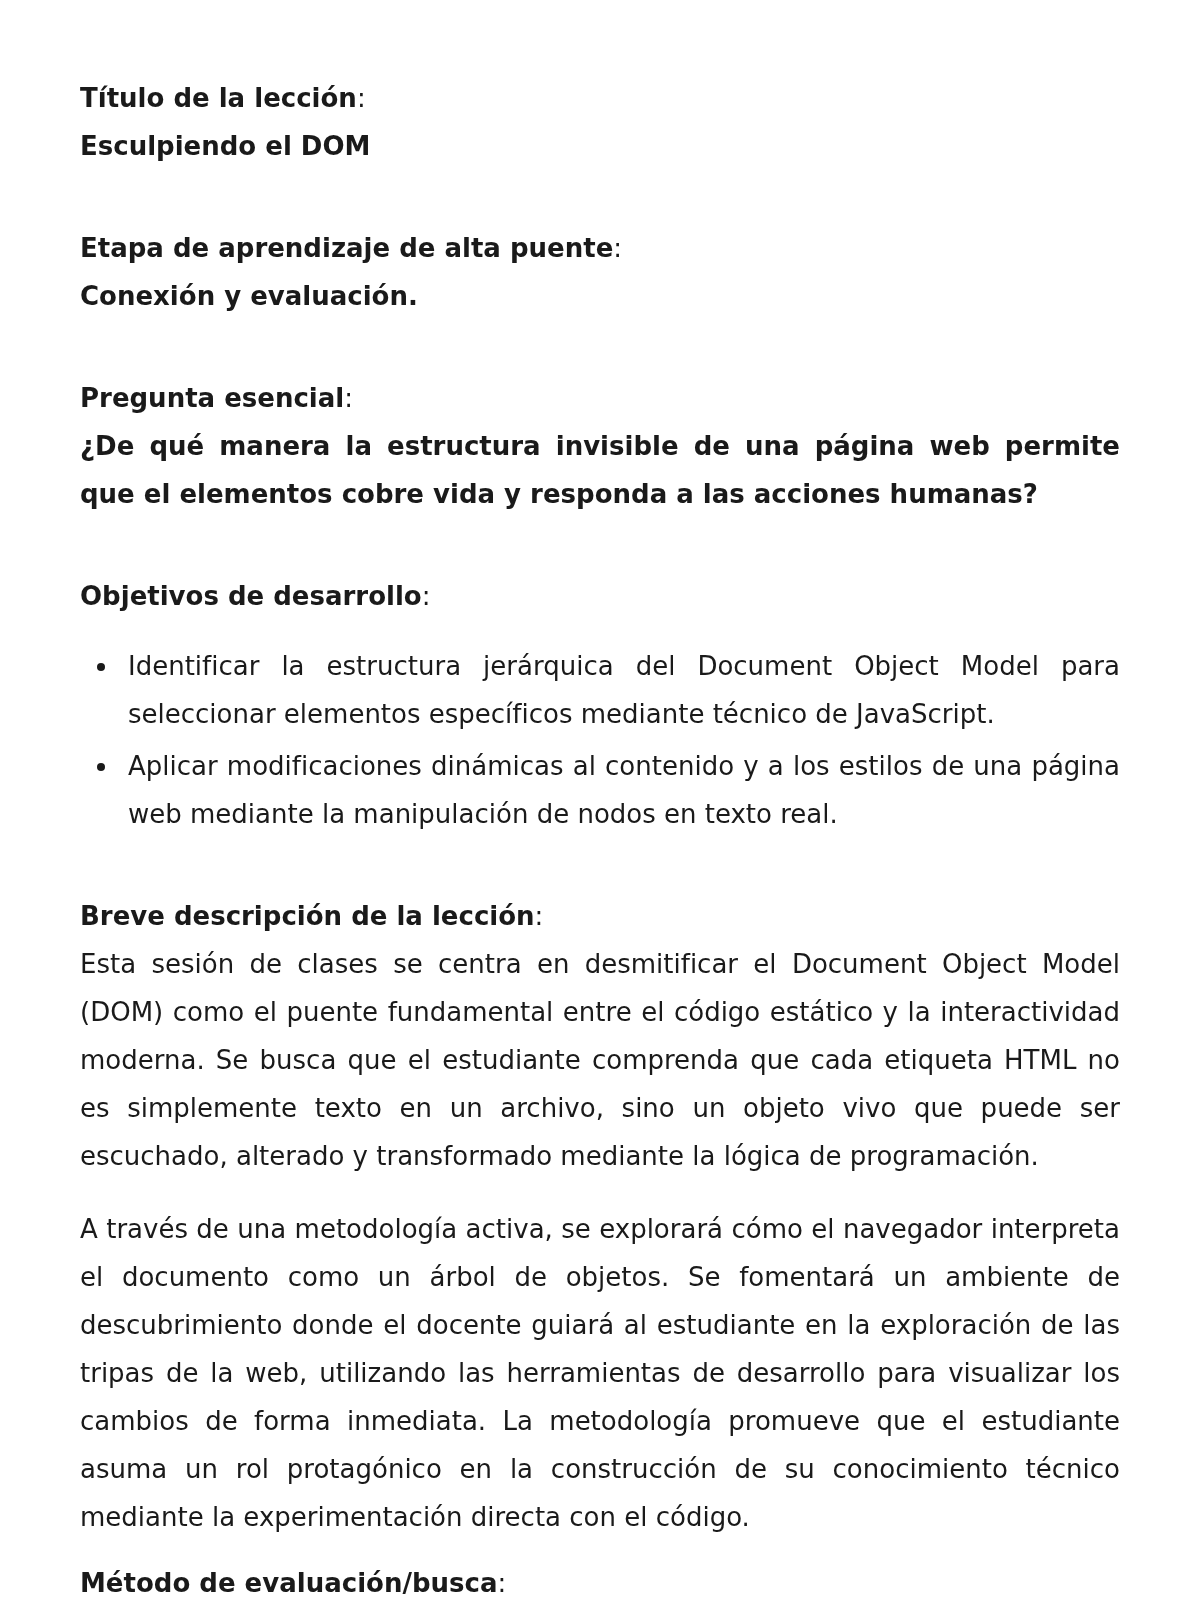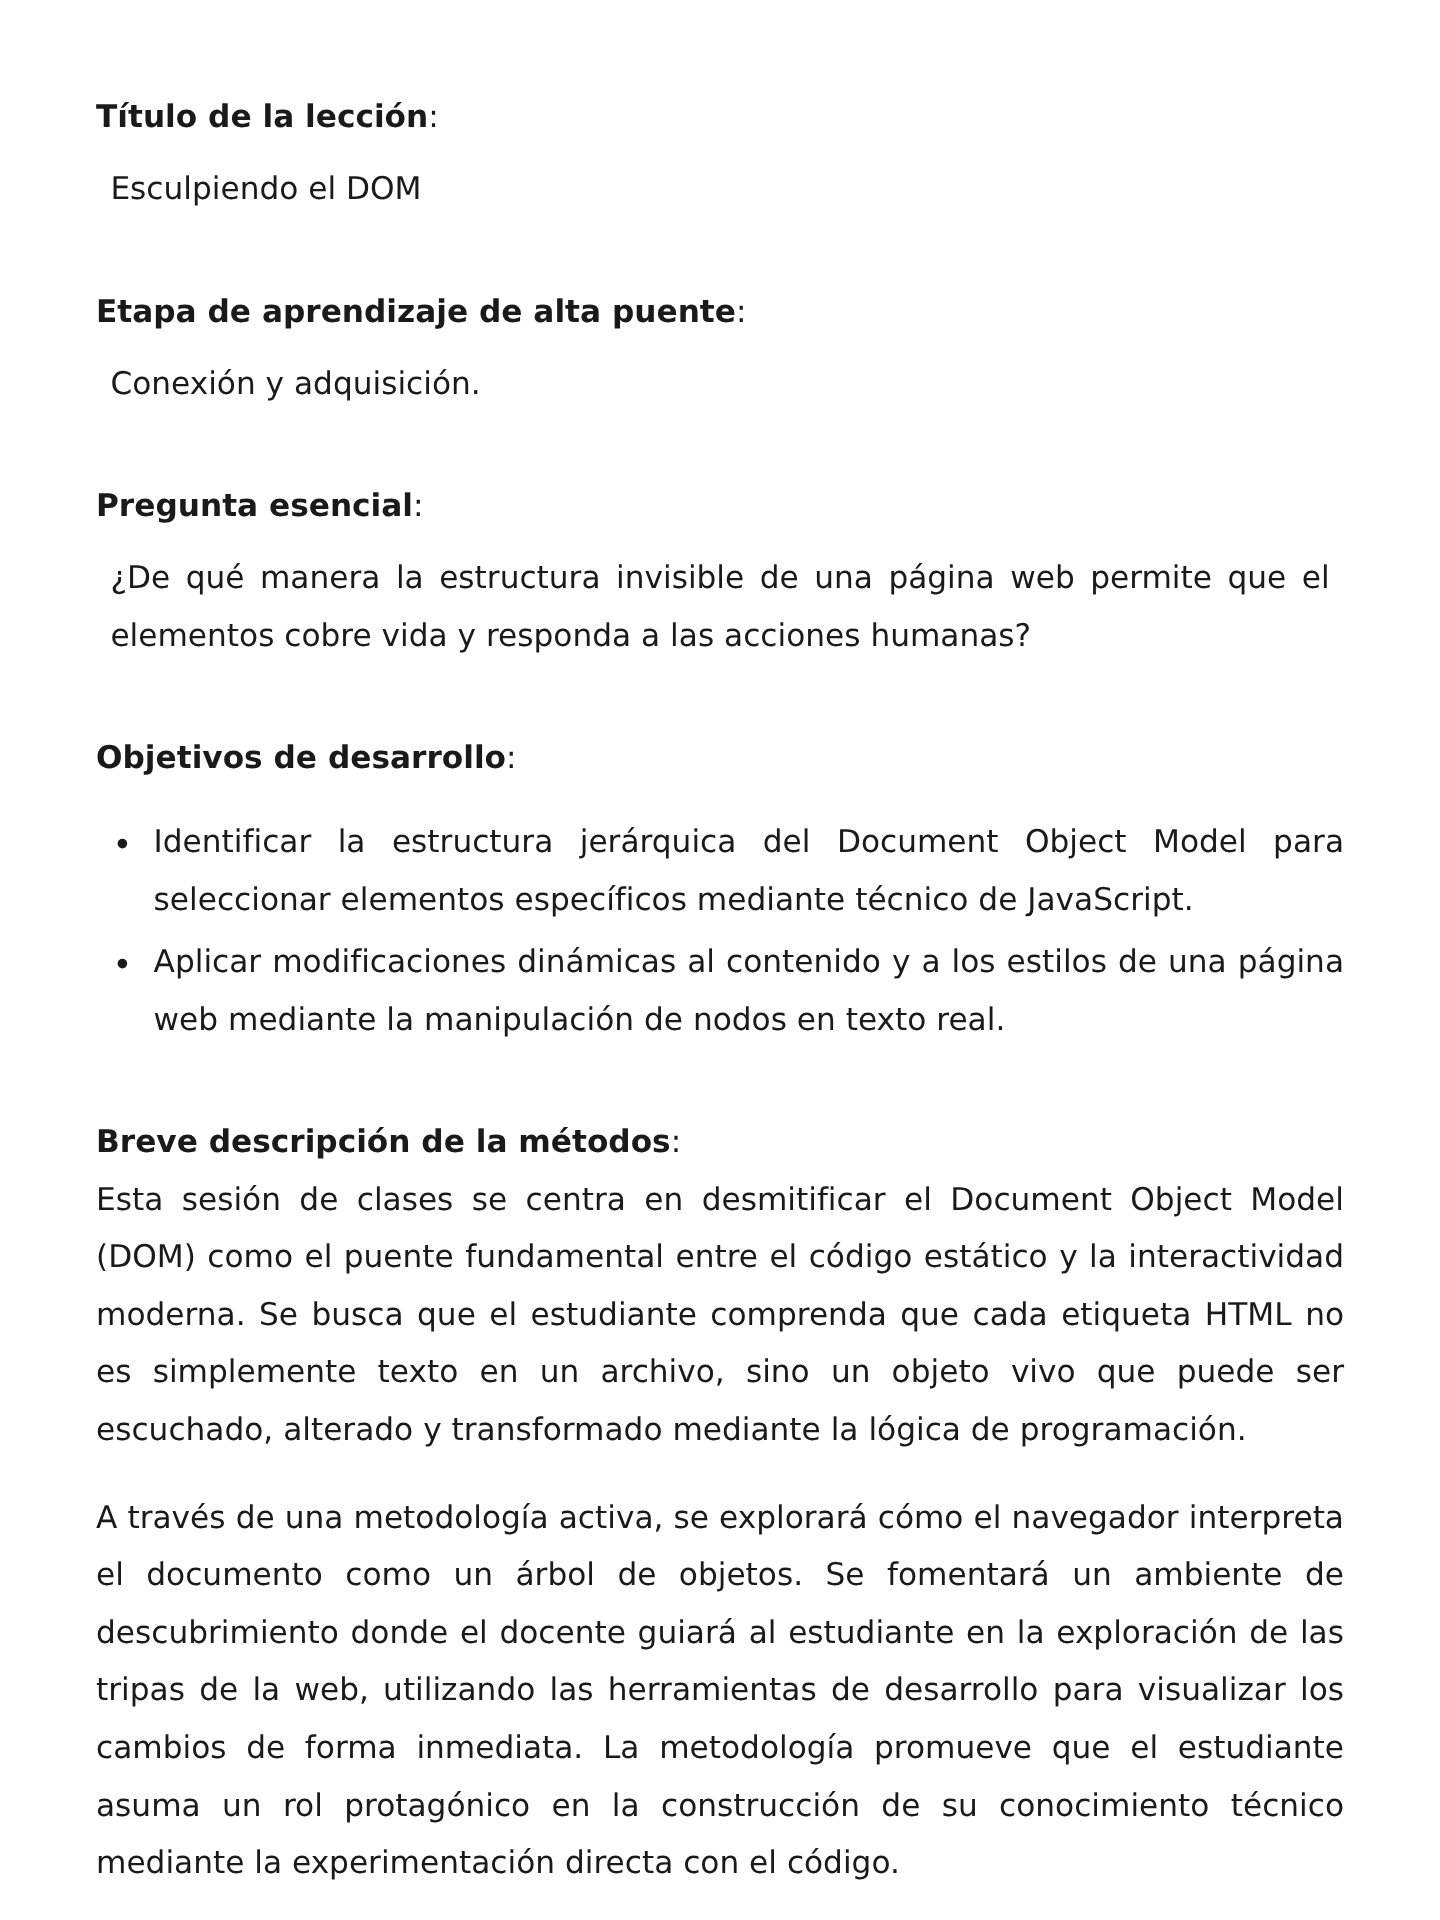--- a/index.html
+++ b/index.html
@@ -26,22 +26,23 @@
   }
   .sec-heading {
     margin: 0;
     font-weight: bold;
     text-align: left;
   }
   .sec-heading .colon {
     font-weight: normal;
   }
   .sec-body {
-    margin: 12px;
+    margin: 0;
     text-align: left;
+    font-weight: bold;
   }
   .sec-body.justified,
   .para {
     text-align: justify;
     text-justify: inter-word;
   }
   .para {
     margin: 0 0 25px 0;
   }
   .para:last-child {
@@ -72,38 +73,38 @@
 
 <div class="page">
 
   <section class="sec">
     <p class="sec-heading"><strong>Título de la lección</strong><span class="colon">:</span></p>
     <p class="sec-body">Esculpiendo el DOM</p>
   </section>
 
   <section class="sec">
     <p class="sec-heading"><strong>Etapa de aprendizaje de alta puente</strong><span class="colon">:</span></p>
-    <p class="sec-body">Conexión y adquisición.</p>
+    <p class="sec-body">Conexión y evaluación.</p>
   </section>
 
   <section class="sec">
     <p class="sec-heading"><strong>Pregunta esencial</strong><span class="colon">:</span></p>
     <p class="sec-body justified">¿De qué manera la estructura invisible de una página web permite que el elementos cobre vida y responda a las acciones humanas?</p>
   </section>
 
   <section class="sec">
     <p class="sec-heading"><strong>Objetivos de desarrollo</strong><span class="colon">:</span></p>
     <ul class="bullet-list">
       <li>Identificar la estructura jerárquica del Document Object Model para seleccionar elementos específicos mediante técnico de JavaScript.</li>
       <li>Aplicar modificaciones dinámicas al contenido y a los estilos de una página web mediante la manipulación de nodos en texto real.</li>
     </ul>
   </section>
 
   <section class="sec sec-description">
-    <p class="sec-heading"><strong>Breve descripción de la métodos</strong><span class="colon">:</span></p>
+    <p class="sec-heading"><strong>Breve descripción de la lección</strong><span class="colon">:</span></p>
     <p class="para">Esta sesión de clases se centra en desmitificar el Document Object Model (DOM) como el puente fundamental entre el código estático y la interactividad moderna. Se busca que el estudiante comprenda que cada etiqueta HTML no es simplemente texto en un archivo, sino un objeto vivo que puede ser escuchado, alterado y transformado mediante la lógica de programación.</p>
     <p class="para">A través de una metodología activa, se explorará cómo el navegador interpreta el documento como un árbol de objetos. Se fomentará un ambiente de descubrimiento donde el docente guiará al estudiante en la exploración de las tripas de la web, utilizando las herramientas de desarrollo para visualizar los cambios de forma inmediata. La metodología promueve que el estudiante asuma un rol protagónico en la construcción de su conocimiento técnico mediante la experimentación directa con el código.</p>
   </section>
 
   <section class="sec sec-last">
     <p class="sec-heading"><strong>Método de evaluación/busca</strong><span class="colon">:</span></p>
   </section>
 
 </div>
 

